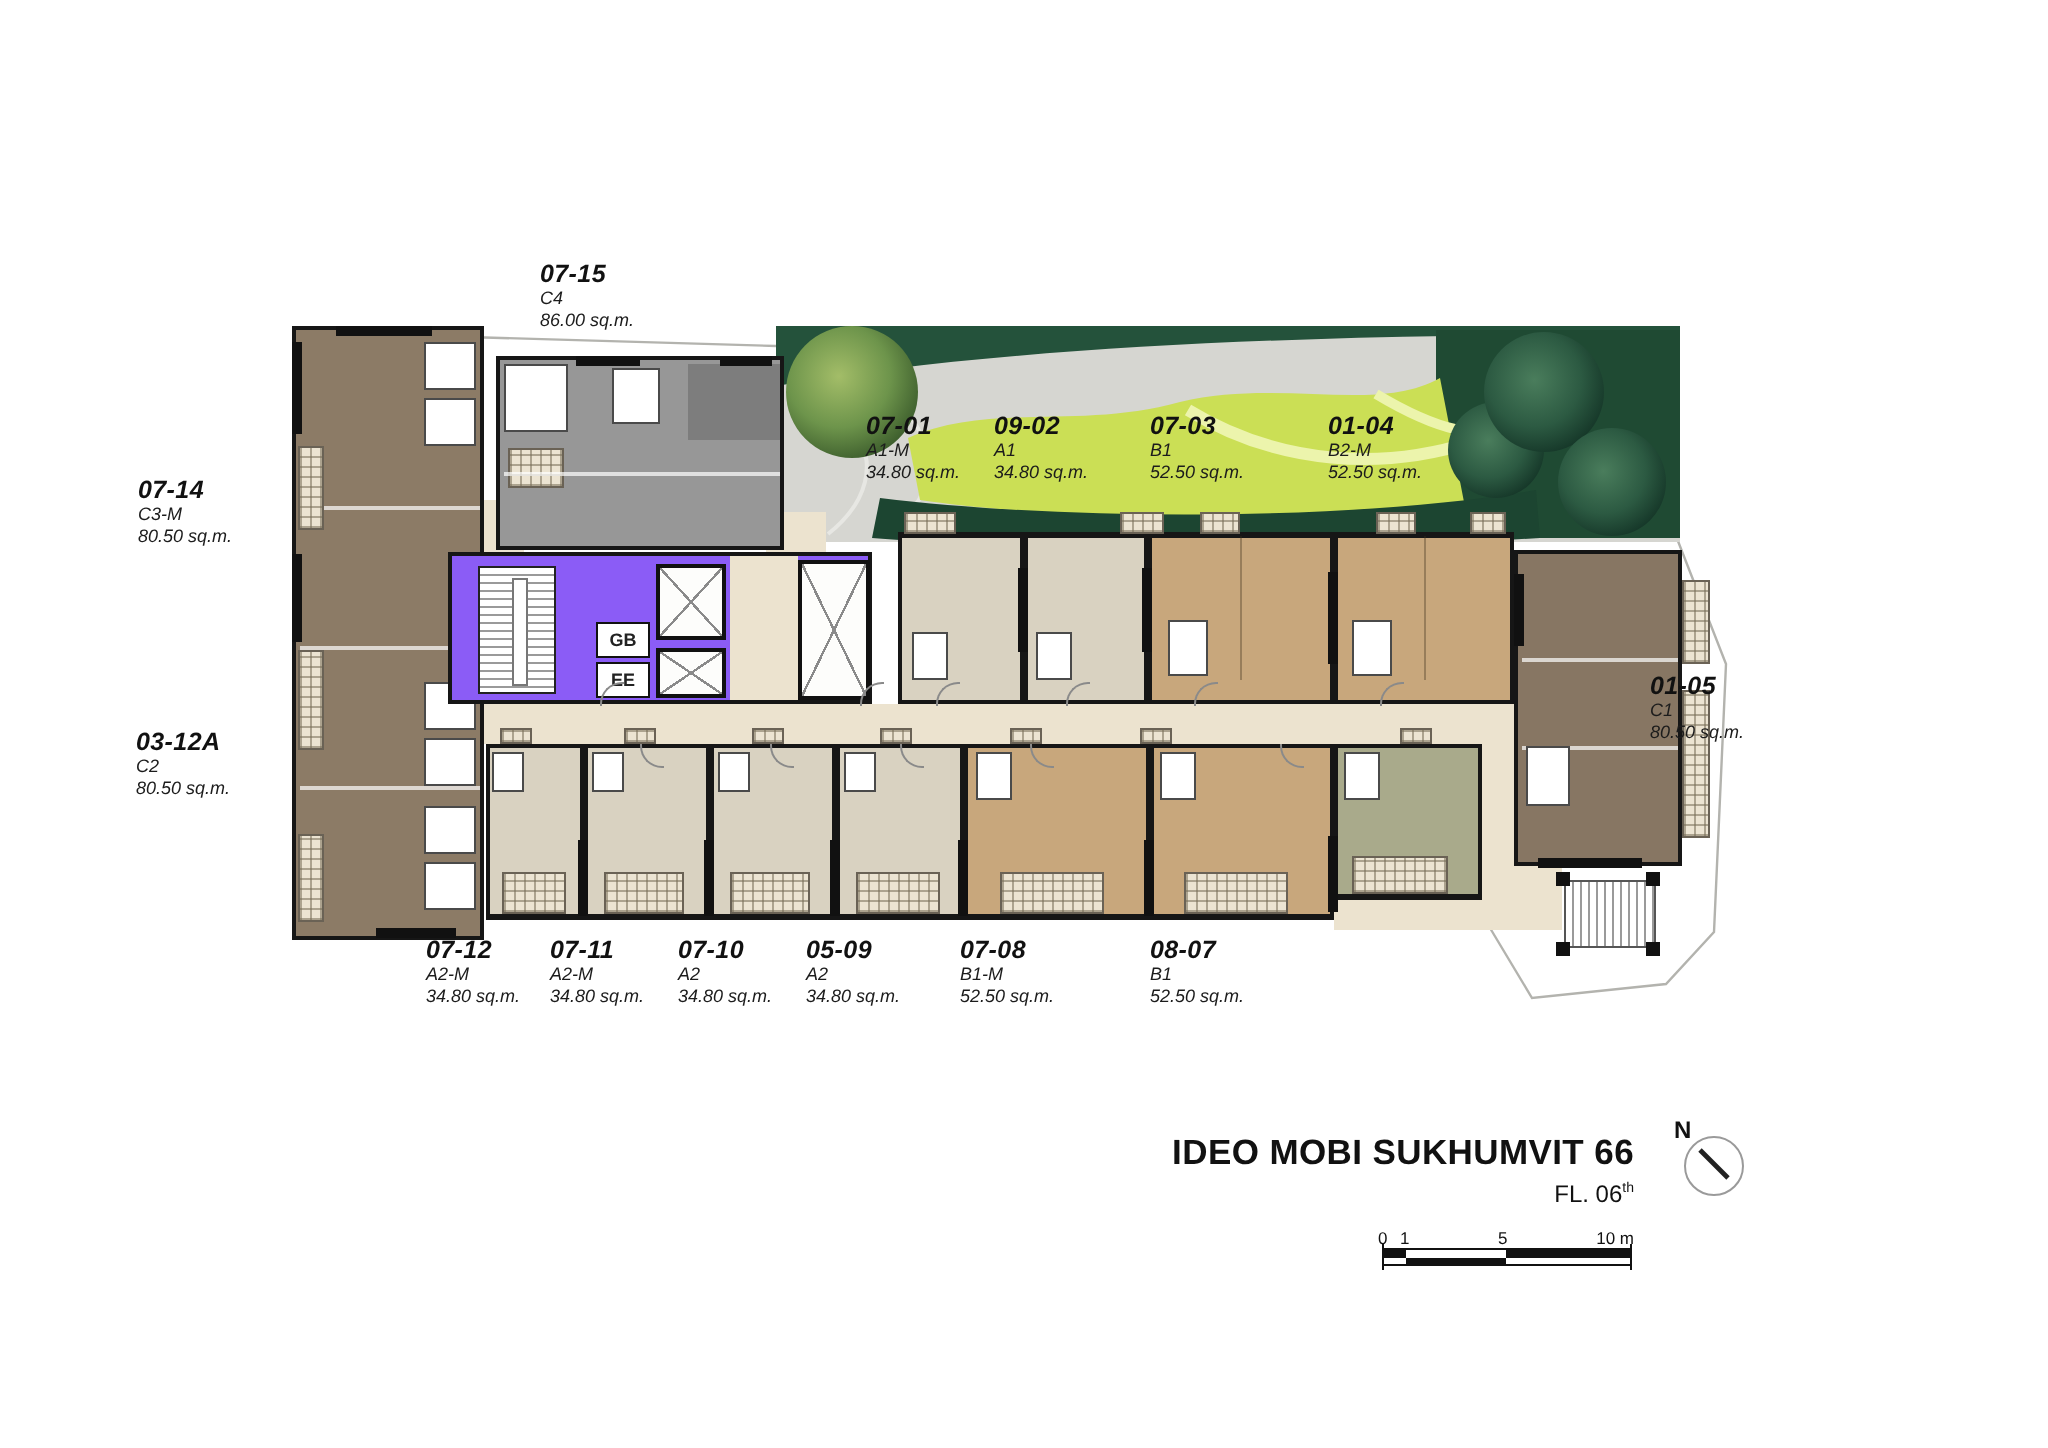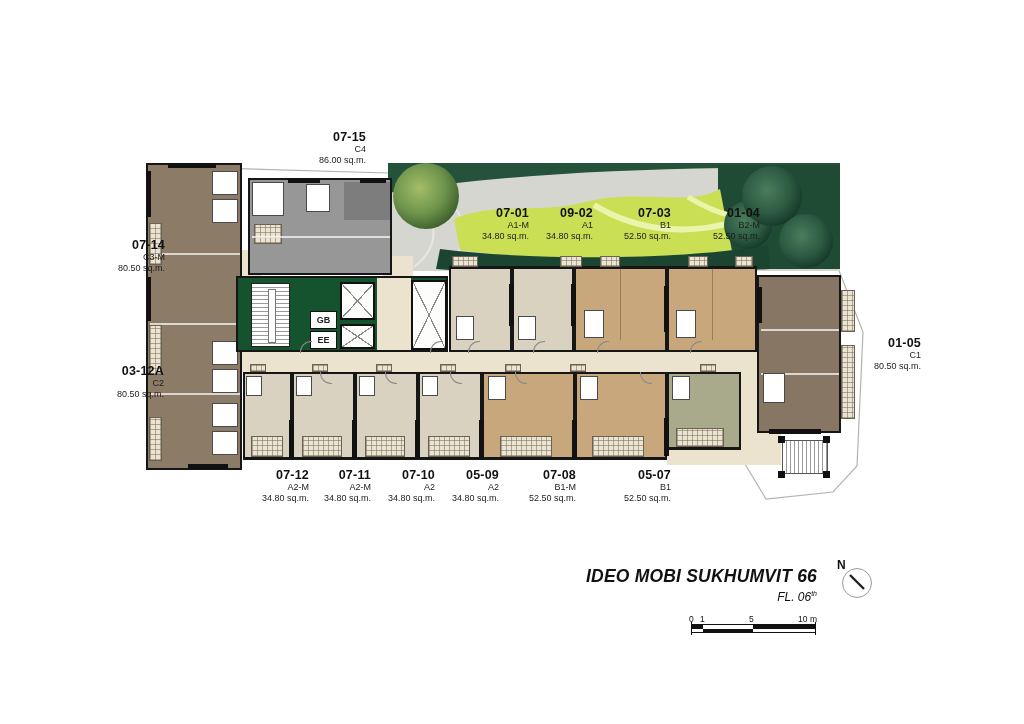--- a/index.html
+++ b/index.html
@@ -28,24 +28,24 @@
     background-image:repeating-linear-gradient(90deg,transparent 0 3px,#9a9a9a 3px 4px);}
   .lift{position:absolute;box-sizing:border-box;border:2.5px solid #111;background:#fdfdfb;
     background-image:
       linear-gradient(to top right,transparent calc(50% - .6px),#8a8a8a calc(50% - .6px),#8a8a8a calc(50% + .6px),transparent calc(50% + .6px)),
       linear-gradient(to bottom right,transparent calc(50% - .6px),#8a8a8a calc(50% - .6px),#8a8a8a calc(50% + .6px),transparent calc(50% + .6px));}
   .room{position:absolute;box-sizing:border-box;border:1.5px solid #111;background:#fff;
         display:flex;align-items:center;justify-content:center;font-size:9px;font-weight:bold;color:#222;}
   .door{position:absolute;width:11px;height:11px;border-left:1px solid #8a8a8a;border-bottom:1px solid #8a8a8a;
         border-bottom-left-radius:11px;}
   .door.up{transform:rotate(90deg);}
-  .lbl{position:absolute;width:96px;transform:translateX(-50%);text-align:right;}
+  .lbl{position:absolute;width:96px;transform:translateX(-50%);text-align:left;font-style:italic;}
   .lbl .id{display:block;font-size:12.5px;font-weight:bold;line-height:14px;letter-spacing:.2px;}
   .lbl .sub{display:block;font-size:9px;line-height:11px;color:#1c1c1c;}
-  #title-block{position:absolute;right:207px;top:566px;text-align:right;font-style:italic;}
+  #title-block{position:absolute;right:207px;top:566px;text-align:right;}
   #title-block .t{font-size:17.5px;font-weight:bold;letter-spacing:.2px;white-space:nowrap;}
   #title-block .f{font-size:12px;margin-top:3px;}
   #title-block sup{font-size:7px;}
   #scalebar{position:absolute;left:691px;top:614px;width:126px;height:22px;font-size:8.5px;}
   #scalebar .num{position:absolute;top:0;}
   #scalebar .bar{position:absolute;left:0;top:10px;width:123px;height:7px;border:1px solid #111;box-sizing:content-box;background:#fff;}
   #scalebar .seg{position:absolute;background:#111;}
   #scalebar .tick{position:absolute;width:1px;height:13px;background:#111;top:8px;}
   #disclaimer{position:absolute;left:64px;top:618px;font-size:10.5px;color:#1a1a1a;white-space:nowrap;}
   svg{position:absolute;}
@@ -114,21 +114,21 @@
   <div class="unit fill-gray" style="left:248px;top:178px;width:144px;height:97px">
     <div class="wr" style="left:2px;top:2px;width:32px;height:34px"></div>
     <div class="hatch" style="left:4px;top:44px;width:28px;height:20px"></div>
     <div class="abs" style="left:94px;top:2px;width:46px;height:38px;background:var(--gray-dark)"></div>
     <div class="wr" style="left:56px;top:4px;width:24px;height:28px"></div>
     <div class="wl" style="left:2px;top:56px;width:138px;height:2px"></div>
     <div class="bb" style="left:38px;top:-2px;width:32px;height:5px"></div>
     <div class="bb" style="left:110px;top:-2px;width:26px;height:5px"></div>
   </div>
 
-  <div class="unit" style="left:236px;top:276px;width:212px;height:76px;background:#14532d">
+  <div class="unit" style="left:224px;top:276px;width:212px;height:76px;background:#8b5cf6">
     <div class="cream" style="left:139px;top:0;width:34px;height:72px"></div>
     <div class="stair" style="left:13px;top:5px;width:39px;height:64px">
         <div class="rail"></div>
       </div>
     <div class="room" style="left:72px;top:33px;width:27px;height:18px">
         <span>GB</span>
       </div>
     <div class="room" style="left:72px;top:53px;width:27px;height:18px">
         <span>EE</span>
       </div>
@@ -277,21 +277,21 @@
     <span class="id">05-09</span>
     <span class="sub">A2</span>
     <span class="sub">34.80 sq.m.</span>
   </div>
   <div class="lbl" style="left:528px;top:468px">
     <span class="id">07-08</span>
     <span class="sub">B1-M</span>
     <span class="sub">52.50 sq.m.</span>
   </div>
   <div class="lbl" style="left:623px;top:468px">
-    <span class="id">05-07</span>
+    <span class="id">08-07</span>
     <span class="sub">B1</span>
     <span class="sub">52.50 sq.m.</span>
   </div>
 
   <div id="title-block">
     <div class="t">IDEO MOBI SUKHUMVIT 66</div>
     <div class="f">
       <span>FL. 06</span><sup>th</sup>
     </div>
   </div>

